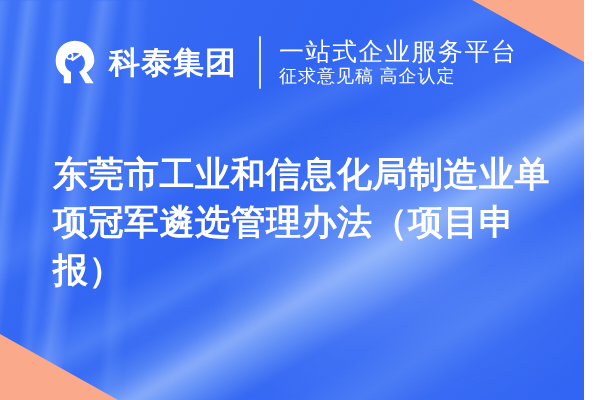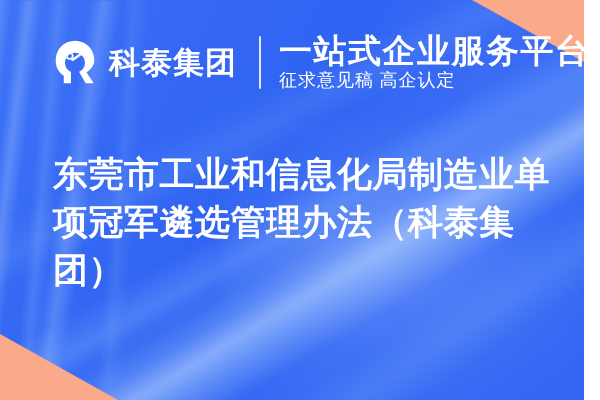--- a/index.html
+++ b/index.html
@@ -141,22 +141,22 @@
 
   .brand-slogan {
     display: flex;
     flex-direction: column;
     justify-content: center;
     gap: 3px;
   }
 
   .slogan-main {
     color: #ffffff;
-    font-size: 33px;
-    font-weight: 700;
+    font-size: 25px;
+    font-weight: 400;
     letter-spacing: 1.5px;
     line-height: 1.05;
     white-space: nowrap;
   }
 
   .slogan-sub {
     color: #ffffff;
     font-family: "Liberation Serif", "DejaVu Serif", serif;
     font-size: 18px;
     font-weight: 400;
@@ -205,15 +205,15 @@
 
     <div class="brand-divider"></div>
 
     <div class="brand-slogan">
       <div class="slogan-main">一站式企业服务平台</div>
       <div class="slogan-sub">征求意见稿 高企认定</div>
     </div>
 
   </div>
 
-  <div class="headline">东莞市工业和信息化局制造业单项冠军遴选管理办法（科泰集团）</div>
+  <div class="headline">东莞市工业和信息化局制造业单项冠军遴选管理办法（项目申报）</div>
 
 </div>
 
 </body></html>

